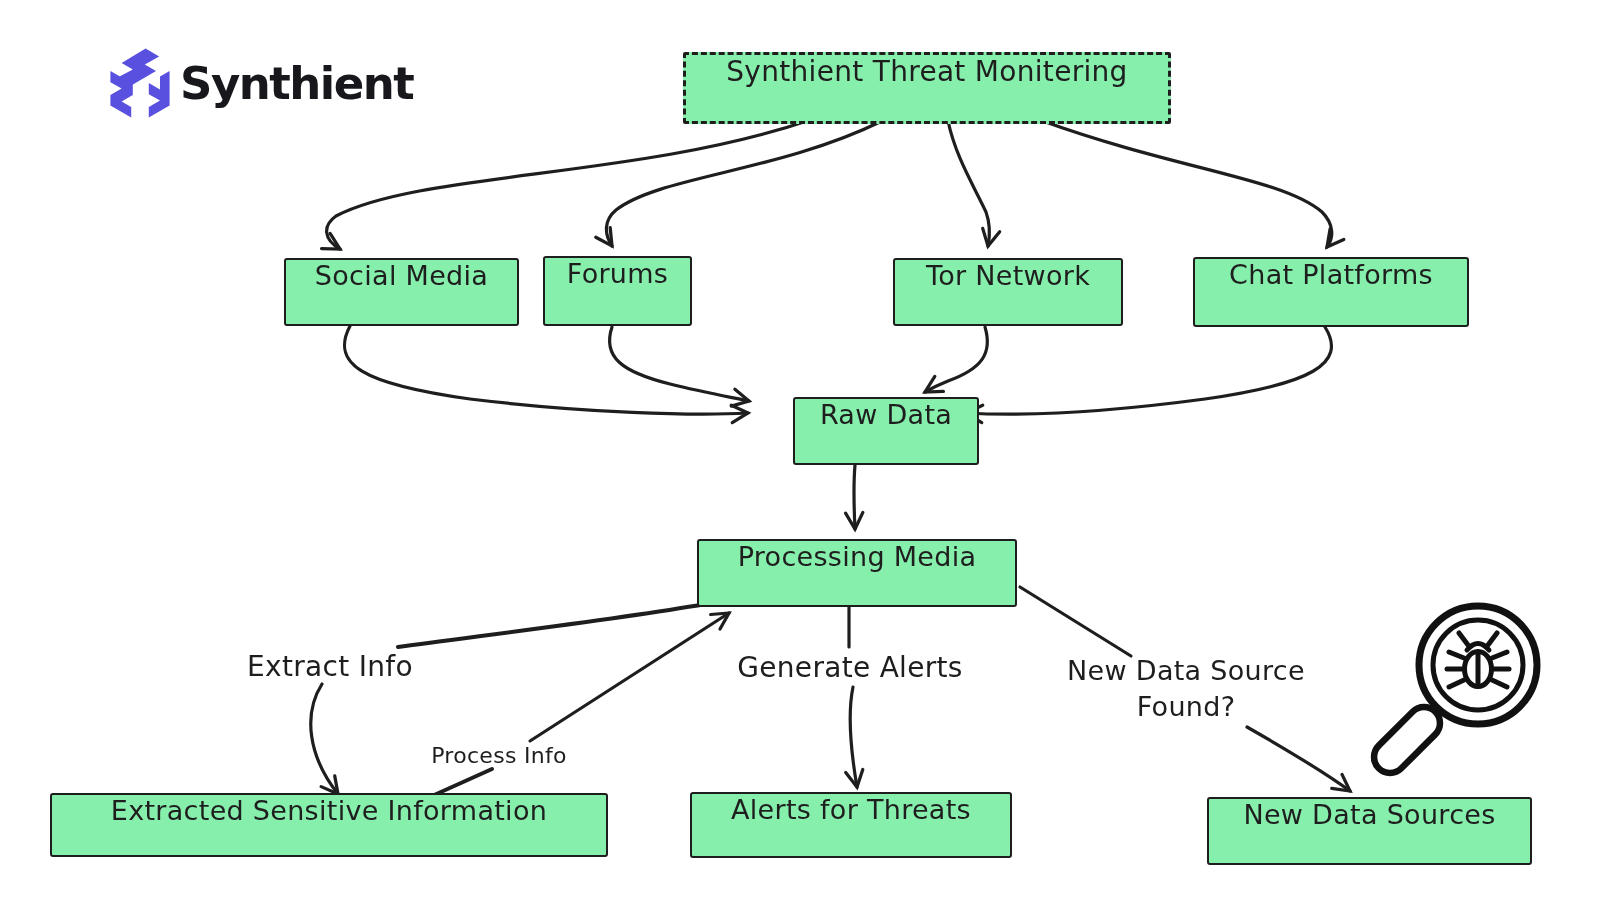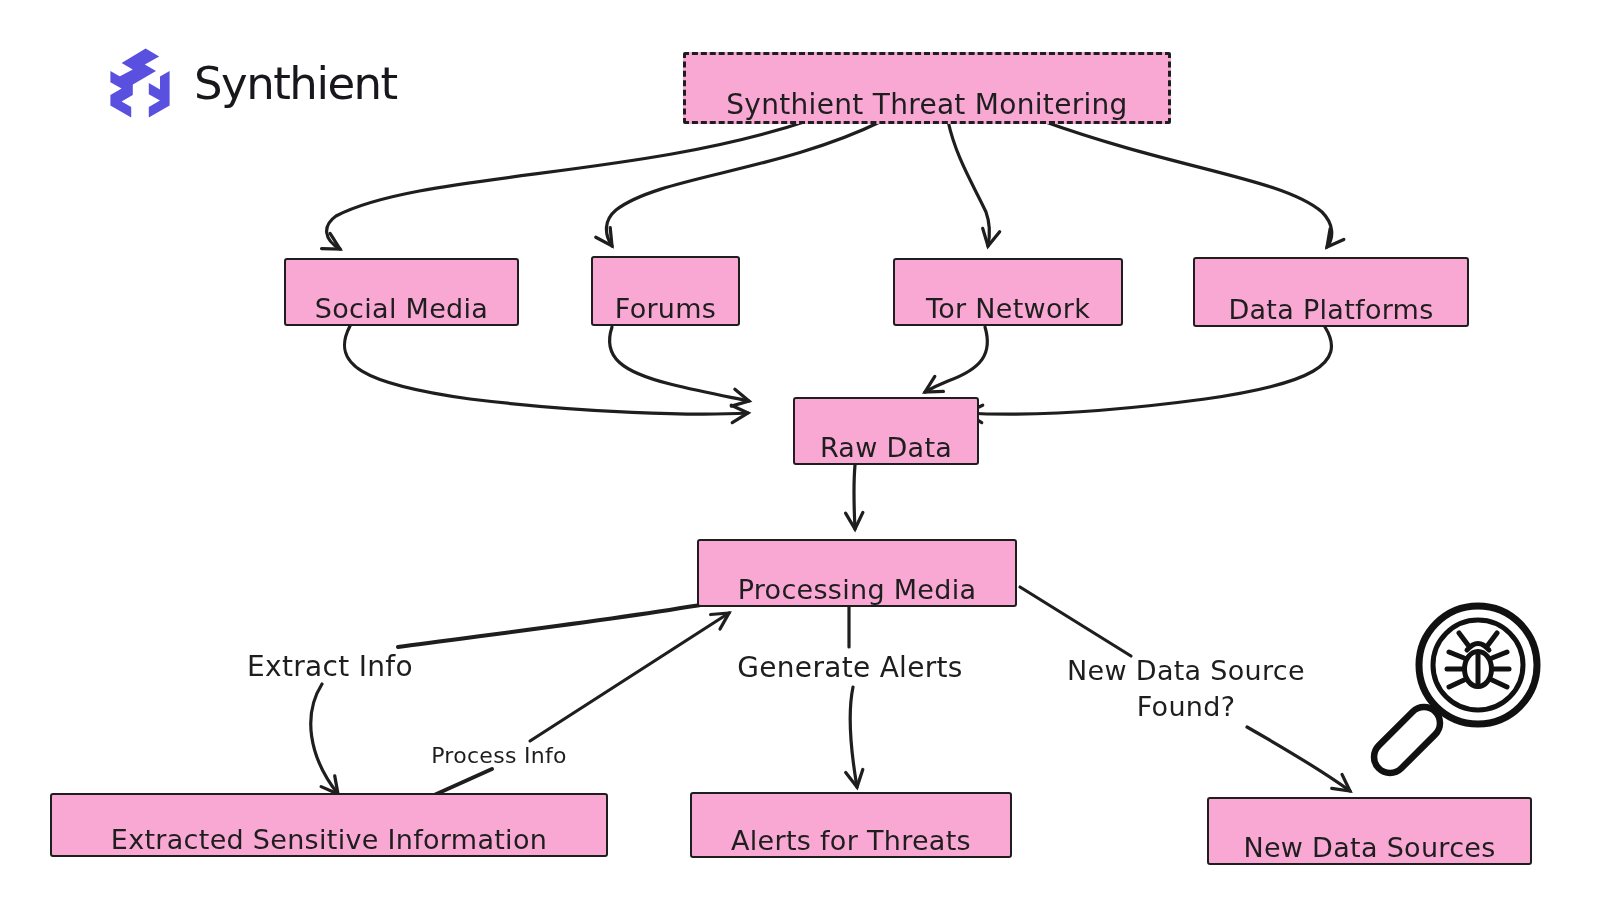--- a/index.html
+++ b/index.html
@@ -2,35 +2,35 @@
 <html><head>
 <meta charset="utf-8">
 <style>
   html,body{margin:0;padding:0;background:#ffffff;}
   .stage{
     position:relative;width:1600px;height:900px;background:#ffffff;overflow:hidden;
     font-family:"DejaVu Sans",sans-serif;color:#1e1e1e;
   }
   .edges{position:absolute;left:0;top:0;width:1600px;height:900px;}
   .node{
-    position:absolute;display:flex;align-items:flex-end;justify-content:center;
-    background:#f9a8d4;border:2.6px solid #1e1e1e;border-radius:3px;
+    position:absolute;display:flex;align-items:flex-start;justify-content:center;
+    background:#86efac;border:2.6px solid #1e1e1e;border-radius:3px;
     font-size:27px;letter-spacing:.3px;white-space:nowrap;
   }
   .node.dashed{border:3px dashed #1e1e1e;border-radius:2px;font-size:28px;}
   .edge-label{
     position:absolute;transform:translate(-50%,-50%);
     font-size:28px;letter-spacing:.3px;white-space:nowrap;text-align:center;
   }
   .edge-label.small{font-size:22px;}
   .edge-label.two-line{white-space:normal;line-height:36px;font-size:27px;}
   .brand{position:absolute;left:100px;top:42px;display:flex;align-items:center;}
   .brand svg{width:80px;height:82px;}
   .wordmark{
-    margin-left:14px;font-size:45px;font-weight:400;letter-spacing:-1.5px;
+    font-size:45px;font-weight:700;letter-spacing:-1.5px;
     color:#17171c;
   }
 </style>
 </head>
 <body>
 
 <div class="stage">
 
   <div class="brand">
     <svg viewBox="0 0 100 100" aria-hidden="true">
@@ -98,30 +98,30 @@
   </svg>
 
   <div class="node dashed" style="left:683px;top:52px;width:482px;height:66px;">
     <span>Synthient Threat Monitering</span>
   </div>
 
   <div class="node" style="left:237px;top:258px;width:231px;height:64px;margin-left:47px;">
     <span>Social Media</span>
   </div>
 
-  <div class="node" style="left:543px;top:256px;width:145px;height:66px;margin-left:48px;">
+  <div class="node" style="left:543px;top:256px;width:145px;height:66px;">
     <span>Forums</span>
   </div>
 
   <div class="node" style="left:893px;top:258px;width:226px;height:64px;">
     <span>Tor Network</span>
   </div>
 
   <div class="node" style="left:1193px;top:257px;width:272px;height:66px;">
-    <span>Data Platforms</span>
+    <span>Chat Platforms</span>
   </div>
 
   <div class="node" style="left:765px;top:397px;width:182px;height:64px;margin-left:28px;">
     <span>Raw Data</span>
   </div>
 
   <div class="node" style="left:697px;top:539px;width:316px;height:64px;">
     <span>Processing Media</span>
   </div>
 

